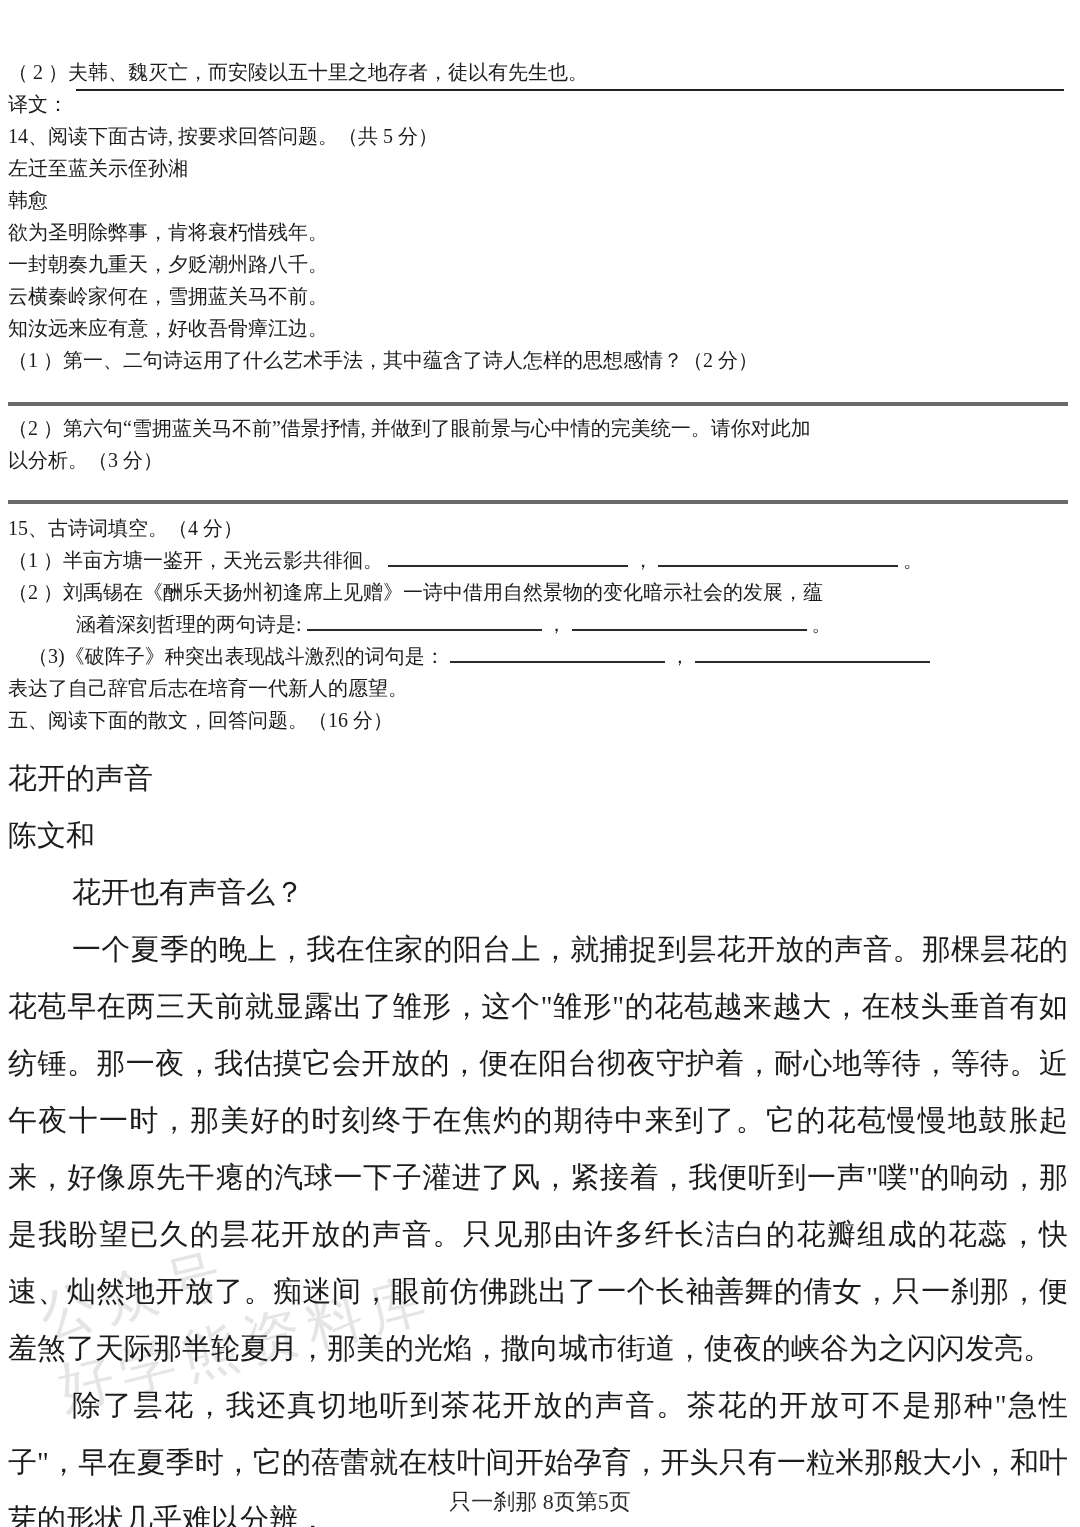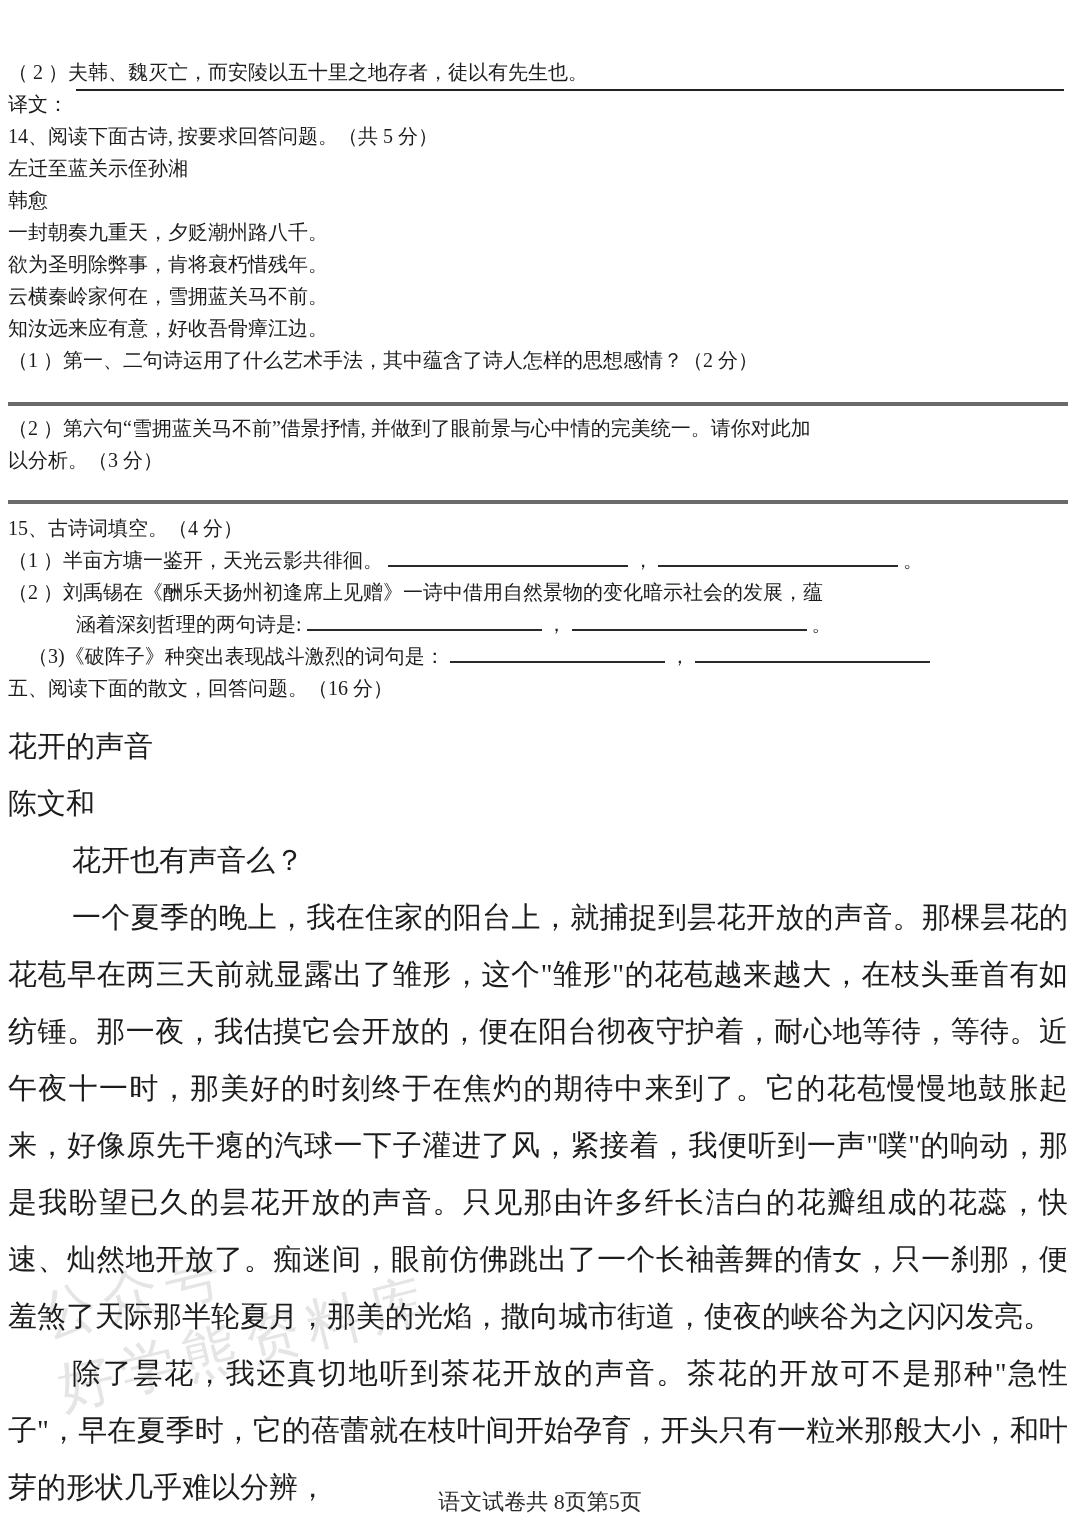--- a/index.html
+++ b/index.html
@@ -63,22 +63,22 @@
 
     <div class="q tr-line">
       <span>译文：</span>
       <span class="fill"></span>
     </div>
 
     <div class="q">14、阅读下面古诗, 按要求回答问题。（共 5 分）</div>
 
     <div class="q center">左迁至蓝关示侄孙湘</div>
     <div class="q center">韩愈</div>
+    <div class="q center">欲为圣明除弊事，肯将衰朽惜残年。</div>
     <div class="q center">一封朝奏九重天，夕贬潮州路八千。</div>
-    <div class="q center">欲为圣明除弊事，肯将衰朽惜残年。</div>
     <div class="q center">云横秦岭家何在，雪拥蓝关马不前。</div>
     <div class="q center">知汝远来应有意，好收吾骨瘴江边。</div>
 
     <div class="q">（1 ）第一、二句诗运用了什么艺术手法，其中蕴含了诗人怎样的思想感情？（2 分）</div>
 
     <hr class="rule">
 
     <div class="q">（2 ）第六句“雪拥蓝关马不前”借景抒情, 并做到了眼前景与心中情的完美统一。请你对此加</div>
     <div class="q">以分析。（3 分）</div>
 
@@ -104,30 +104,31 @@
     </div>
 
     <div class="q indent-sm">
       <span>（3)《破阵子》种突出表现战斗激烈的词句是：</span>
       <span class="blank b215"></span>
       <span>，</span>
       <span class="blank b235"></span>
       
     </div>
 
+    <div class="q">表达了自己辞官后志在培育一代新人的愿望。</div>
 
     <div class="q">五、阅读下面的散文，回答问题。（16 分）</div>
 
     <div class="essay">
       <div class="center">花开的声音</div>
       <div class="center">陈文和</div>
       <div class="pline">花开也有声音么？</div>
       <div class="pline">
         <span>一个夏季的晚上，我在住家的阳台上，就捕捉到昙花开放的声音。那棵昙花的花苞早在两三天前就显露出了雏形，这个"雏形"的花苞越来越大，在枝头垂首有如纺锤。那一夜，我估摸它会开放的，便在阳台彻夜守护着，耐心地等待，等待。近午夜十一时，那美好的时刻终于在焦灼的期待中来到了。它的花苞慢慢地鼓胀起来，好像原先干瘪的汽球一下子灌进了风，紧接着，我便听到一声"噗"的响动，那是我盼望已久的昙花开放的声音。只见那由许多纤长洁白的花瓣组成的花蕊，快速、灿然地开放了。</span><span class="uline">痴迷间，眼前仿佛跳出了一个长袖善舞的倩女，只一刹那，便羞煞了天际那半轮夏月，那美的光焰，撒向城市街道，使夜的峡谷为之闪闪发亮。</span>
       </div>
       <div class="pline">除了昙花，我还真切地听到茶花开放的声音。茶花的开放可不是那种"急性子"，早在夏季时，它的蓓蕾就在枝叶间开始孕育，开头只有一粒米那般大小，和叶芽的形状几乎难以分辨，</div>
     </div>
 
   </div>
 
-  <div class="footer">语文试卷共 8页第5页</div>
+  <div class="footer">只一刹那 8页第5页</div>
 
 </div>
 
 </body></html>

